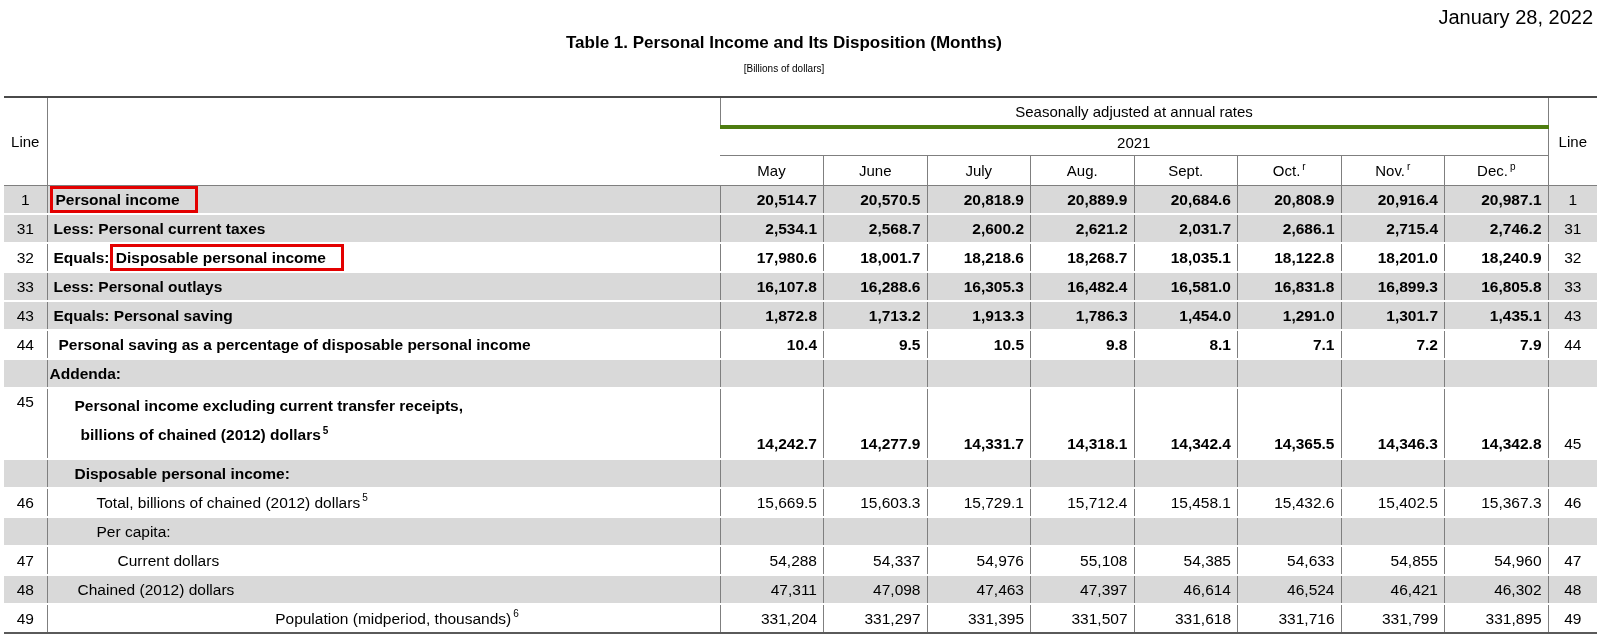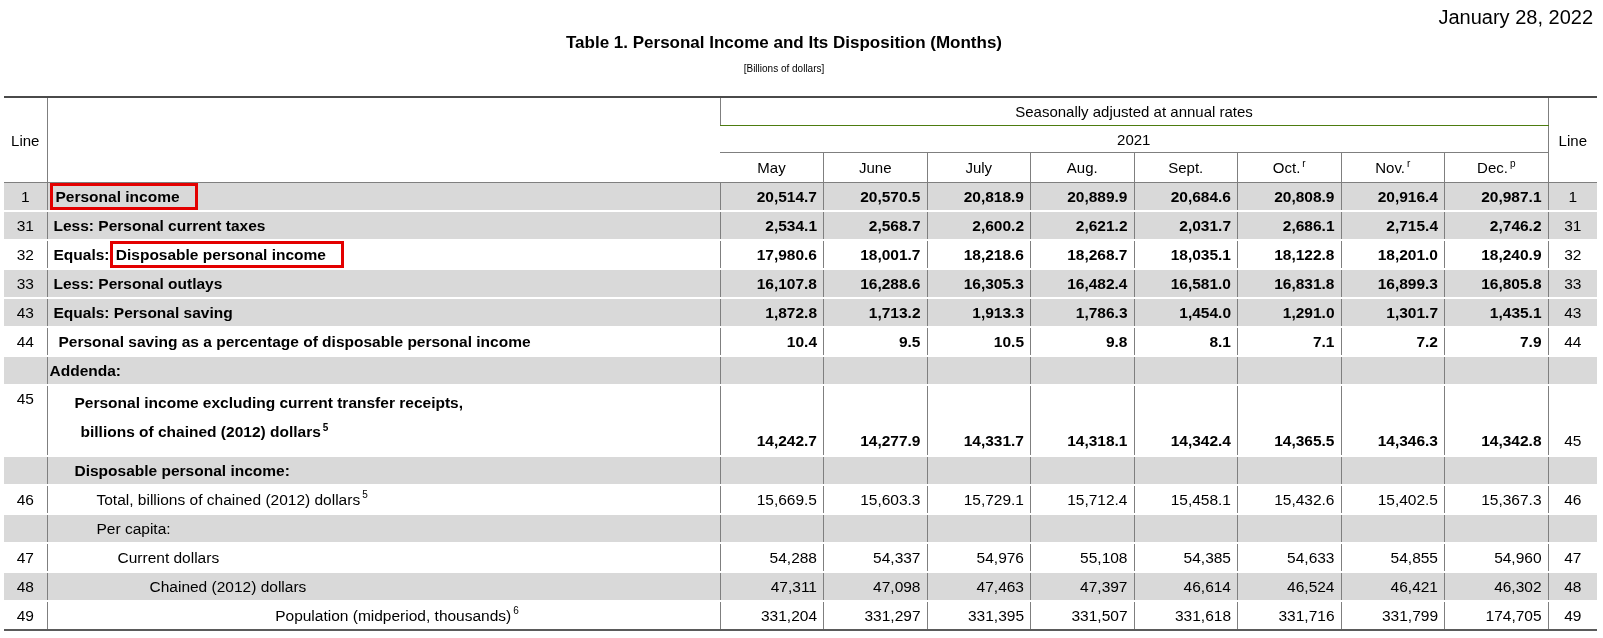--- a/index.html
+++ b/index.html
@@ -14,21 +14,21 @@
   table{
     position:absolute;top:96px;left:4px;width:1593px;
     border-collapse:collapse;table-layout:fixed;
     border-top:2px solid #4a4a4a;border-bottom:2px solid #5a5a5a;
     font-size:15.5px;
   }
   td,th{padding:0;white-space:nowrap;overflow:hidden;border-left:1px solid #7f7f7f;}
   td:first-child,th:first-child{border-left:none;}
   th{font-weight:normal;font-size:15px;text-align:center;}
   th[rowspan]{border-bottom:1px solid #7f7f7f;}
-  .h1 .span-h{height:27px;border-bottom:1px solid #4d7c0f;}
+  .h1 .span-h{height:27px;border-bottom:4px solid #4d7c0f;}
   .h2 .year-h{height:26px;border-bottom:1px solid #7f7f7f;}
   .h3 th{height:29px;border-bottom:1px solid #7f7f7f;}
 
   tbody td{height:27px;}
   tbody tr + tr{border-top:2px solid #ffffff;}
   tr.shaded{background:var(--shade,#d9d9d9);}
   .linecol{text-align:center;}
   .labelcol{text-align:left;}
   .val{text-align:right;padding-right:6px;}
   .vb{font-weight:bold;}
@@ -245,38 +245,38 @@
         <td class="val">54,976</td>
         <td class="val">55,108</td>
         <td class="val">54,385</td>
         <td class="val">54,633</td>
         <td class="val">54,855</td>
         <td class="val">54,960</td>
         <td class="linecol rightline">47</td>
       </tr>
       <tr class="shaded">
         <td class="linecol">48</td>
-        <td class="labelcol" style="padding-left: 102px;">Chained (2012) dollars</td>
+        <td class="labelcol" style="padding-left: 30px;">Chained (2012) dollars</td>
         <td class="val">47,311</td>
         <td class="val">47,098</td>
         <td class="val">47,463</td>
         <td class="val">47,397</td>
         <td class="val">46,614</td>
         <td class="val">46,524</td>
         <td class="val">46,421</td>
         <td class="val">46,302</td>
         <td class="linecol rightline">48</td>
       </tr>
       <tr>
         <td class="linecol">49</td>
         <td class="labelcol" style="padding-left: 27px; text-align: center;">Population (midperiod, thousands)<sup>6</sup></td>
         <td class="val">331,204</td>
         <td class="val">331,297</td>
         <td class="val">331,395</td>
         <td class="val">331,507</td>
         <td class="val">331,618</td>
         <td class="val">331,716</td>
         <td class="val">331,799</td>
-        <td class="val">174,705</td>
+        <td class="val">331,895</td>
         <td class="linecol rightline">49</td>
       </tr>
     </tbody>
 </table>
 
 </body></html>

